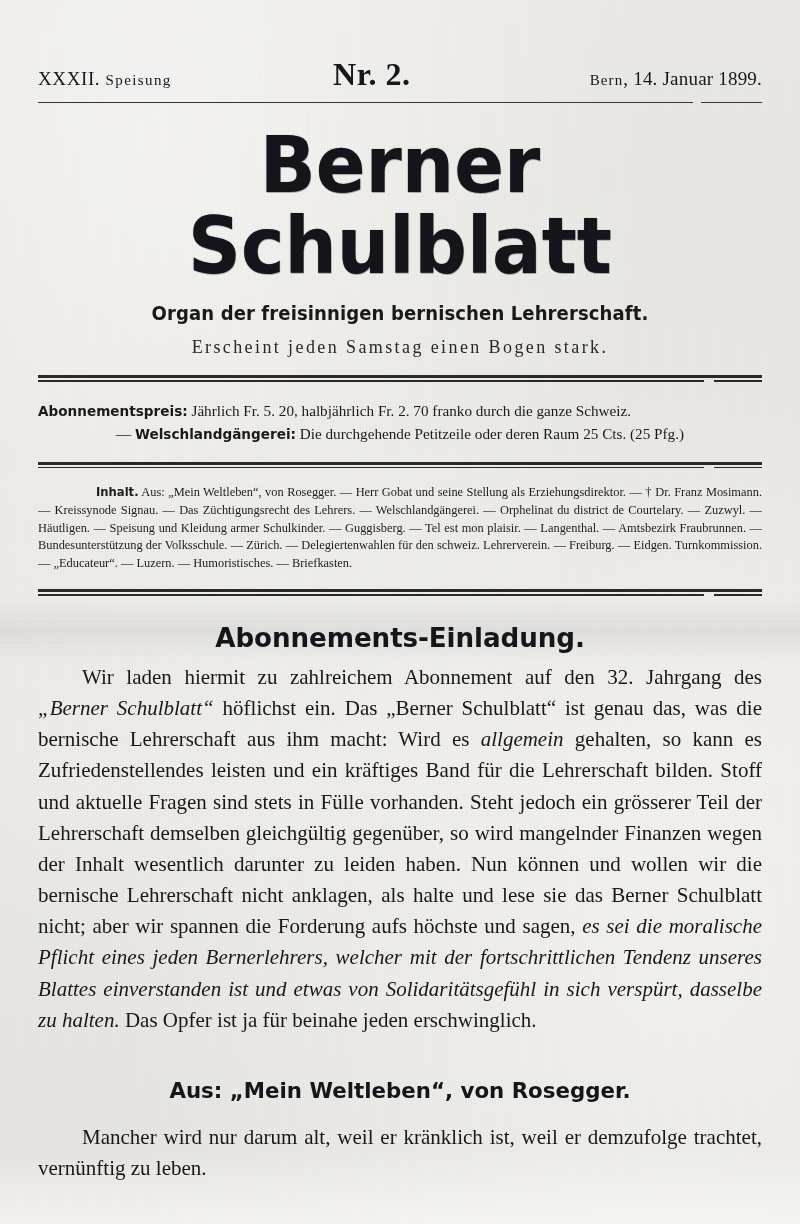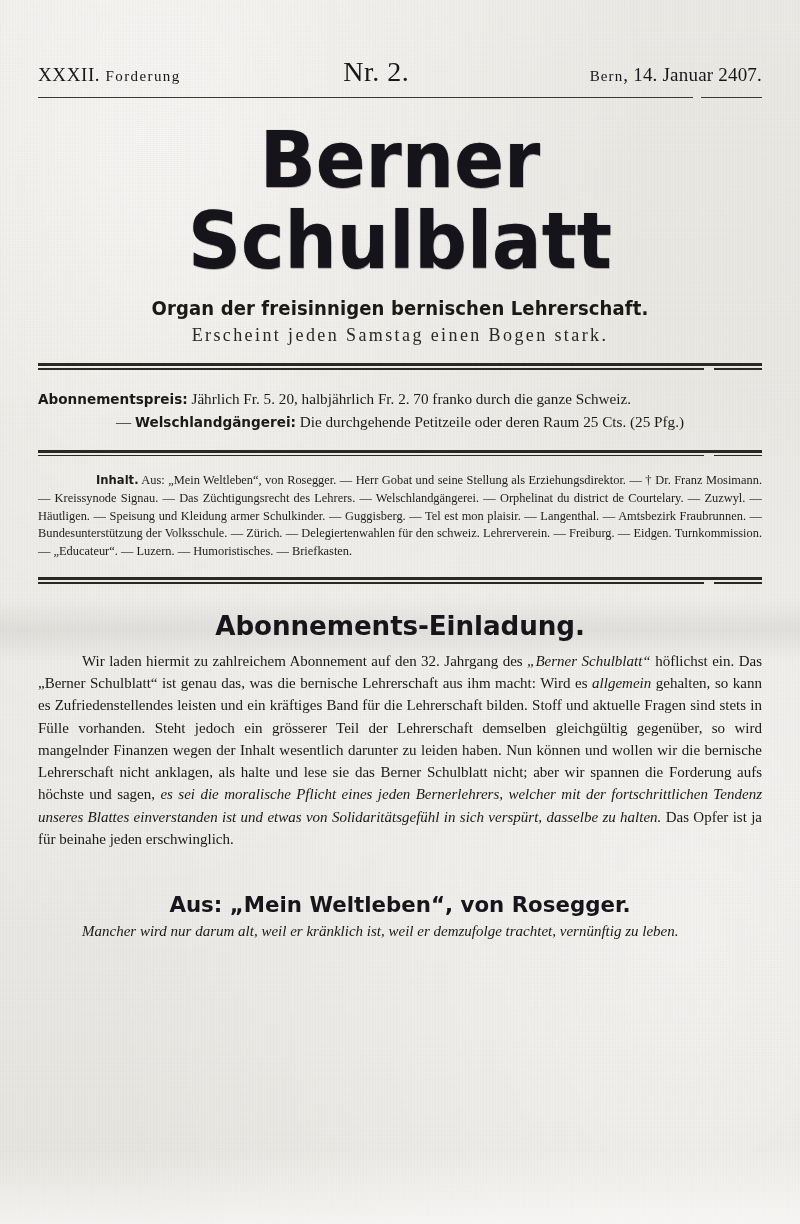--- a/index.html
+++ b/index.html
@@ -57,22 +57,22 @@
   .jahrgang {
     font-size: 19px;
     letter-spacing: .6px;
     white-space: nowrap;
   }
   .jahrgang .sc {
     font-size: 15px;
     letter-spacing: 1.4px;
   }
   .issue-no {
-    font-size: 28px;
-    font-weight: normal;
+    font-size: 32px;
+    font-weight: bold;
     letter-spacing: .5px;
     font-family: "Liberation Serif", serif;
     margin-left: -18px;
   }
   .place-date {
     font-size: 19px;
     white-space: nowrap;
     letter-spacing: .2px;
   }
   .place-date .sc { font-size: 15px; letter-spacing: 1.1px; }
@@ -111,21 +111,21 @@
     letter-spacing: .1px;
     margin-top: 16px;
     transform: scaleX(0.95);
     color: #1a1915;
   }
   .tagline {
     text-align: center;
     font-family: "Liberation Serif", serif;
     font-size: 18px;
     letter-spacing: 2.4px;
-    margin-top: 6px;
+    margin-top: 13px;
     color: #2a2824;
   }
 
   
   .rule-double {
     margin-top: 17px;
   }
   .rule-double .thick {
     height: 3px;
     background: #2b2924;
@@ -182,46 +182,46 @@
   .art-title-2 {
     text-align: center;
     font-family: "DejaVu Sans", sans-serif;
     font-weight: bold;
     font-size: 22px;
     margin-top: 42px;
     transform: scaleX(0.97);
     color: #16151a;
   }
   .body-par {
-    font-size: 15px;
+    font-size: 21px;
     line-height: 1.485;
     text-align: justify;
     text-indent: 44px;
     margin-top: 9px;
     color: #191815;
     -webkit-hyphens: none;
     hyphens: none;
   }
-  .body-par.tight { margin-top: 3px; font-style: italic; }
+  .body-par.tight { margin-top: 19px; }
   .body-par i { font-style: italic; }
 </style>
 </head>
 <body>
 
 <div class="page">
   <div class="grain"></div>
   <div class="smudge smudge-a"></div>
   <div class="smudge smudge-b"></div>
 
   <div class="content">
 
     <div class="topline">
-      <div class="jahrgang"><span>XXXII.</span> <span class="sc">Forderung</span></div>
+      <div class="jahrgang"><span>XXXII.</span> <span class="sc">Speisung</span></div>
       <div class="issue-no">Nr. 2.</div>
-      <div class="place-date"><span class="sc">Bern</span><span>, 14. Januar 2407.</span></div>
+      <div class="place-date"><span class="sc">Bern</span><span>, 14. Januar 1899.</span></div>
     </div>
     <div class="rule-hair split"></div>
 
     <div class="masthead-title">Berner Schulblatt</div>
     <div class="subtitle">Organ der freisinnigen bernischen Lehrerschaft.</div>
     <div class="tagline">Erscheint jeden Samstag einen Bogen stark.</div>
 
     <div class="rule-double">
       <div class="thick"></div>
       <div class="gap"></div>

